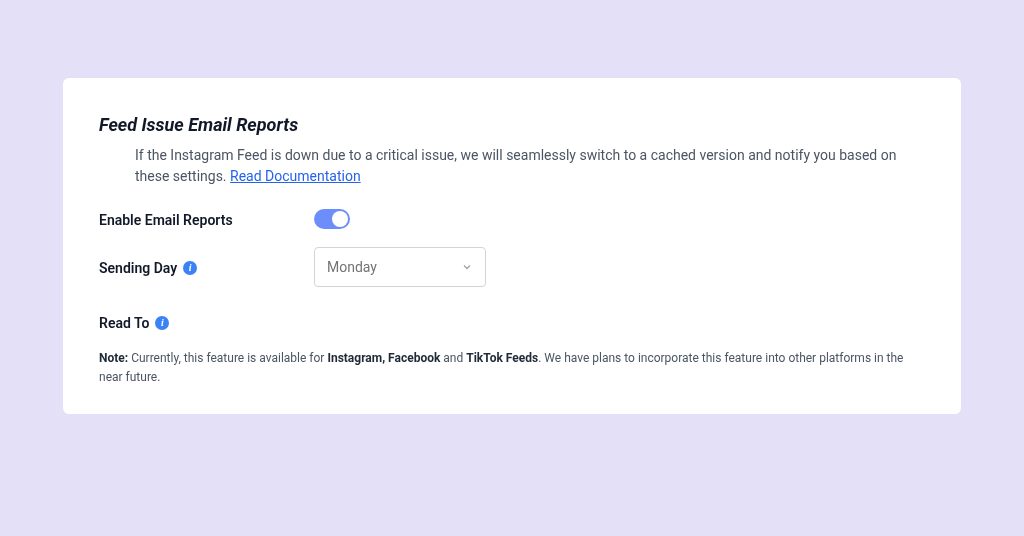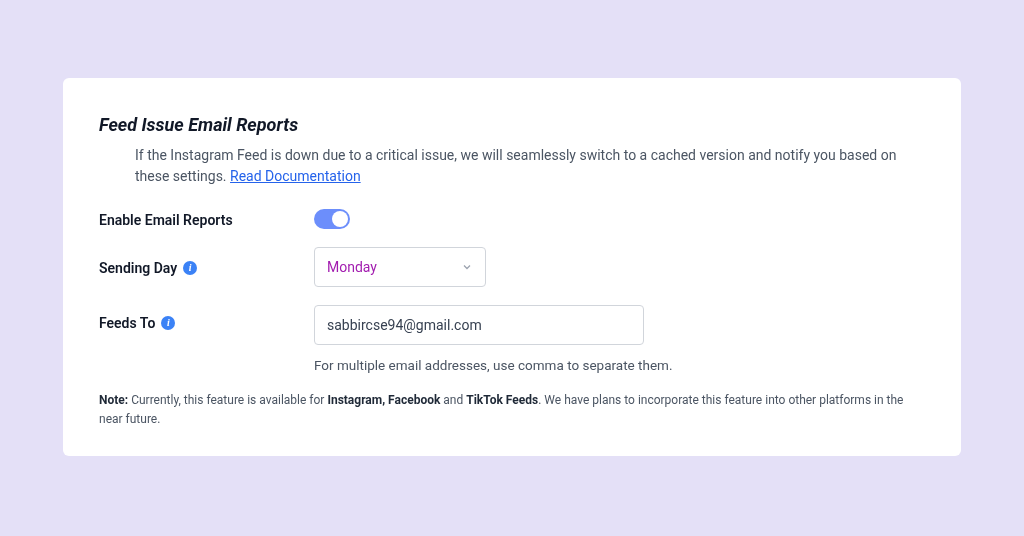--- a/index.html
+++ b/index.html
@@ -75,21 +75,21 @@
     .select {
       width: 172px;
       height: 40px;
       border: 1px solid #d1d5db;
       border-radius: 4px;
       display: flex;
       align-items: center;
       padding: 0 12px;
       justify-content: space-between;
       font-size: 14px;
-      color: #a21caf;
+      color: #737373;
       cursor: pointer;
       background: #fff;
     }
     .chevron {
       color: #9ca3af;
       display: inline-flex;
     }
     .input {
       width: 330px;
       height: 40px;
@@ -163,28 +163,22 @@
           <svg width="12" height="12" viewBox="0 0 24 24" fill="none" stroke="currentColor" stroke-width="2.5">
               <polyline points="6 9 12 15 18 9"></polyline>
             </svg>
         </span>
       </div>
     </div>
   </div>
 
   <div class="row align-top">
     <div class="label-col sendto-label">
-      <span>Feeds To</span>
+      <span>Read To</span>
       <span class="info-icon">i</span>
-    </div>
-    <div class="control-col">
-      <div class="input">
-        <span>sabbircse94@gmail.com</span>
-      </div>
-      <div class="helper">For multiple email addresses, use comma to separate them.</div>
     </div>
   </div>
 
   <p class="note">
     <span class="bold">Note:</span><span> Currently, this feature is available for </span><span class="bold">Instagram, Facebook</span><span> and </span><span class="bold">TikTok Feeds</span><span>. We have plans to incorporate this feature into other platforms in the near future.</span>
   </p>
 
 </div>
 
 </body></html>

